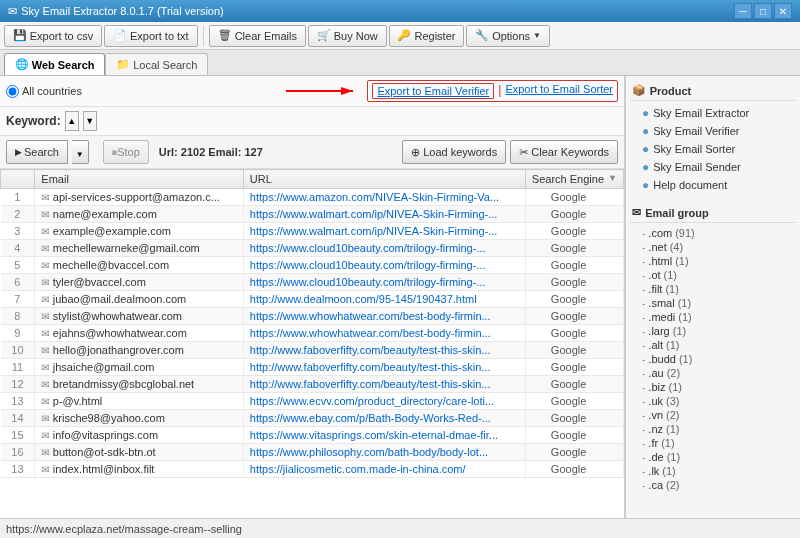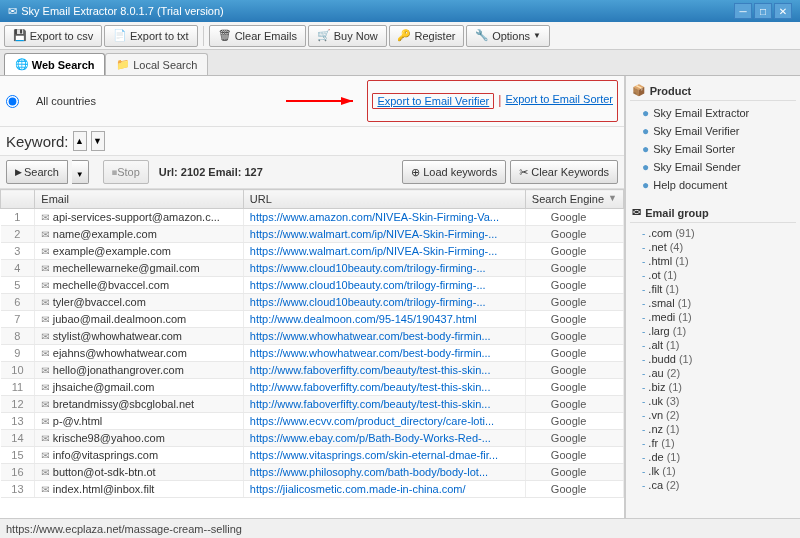--- a/index.html
+++ b/index.html
@@ -92,41 +92,41 @@
 
     
     .search-config {
       padding: 4px 6px;
       border-bottom: 1px solid #e0e0e0;
       display: flex;
       align-items: center;
       gap: 6px;
       background: #fafafa;
     }
-    .radio-label { display: flex; align-items: center; gap: 17px; font-size: 11px; color: #333; }
+    .radio-label { display: flex; align-items: center; gap: 3px; font-size: 11px; color: #333; }
     .export-link {
       color: #0066cc;
       text-decoration: underline;
       font-size: 11px;
       cursor: pointer;
       border: 1px solid #cc3333;
       padding: 1px 4px;
       border-radius: 1px;
     }
 
     
     .keyword-row {
       padding: 4px 6px;
       border-bottom: 1px solid #e0e0e0;
       display: flex;
       align-items: center;
       gap: 4px;
       background: #fafafa;
     }
-    .keyword-label { font-size: 15px; color: #333; min-width: 50px; }
+    .keyword-label { font-size: 12px; color: #333; min-width: 50px; font-weight: bold; }
     .keyword-input {
       flex: 1;
       height: 20px;
       border: 1px solid #aaa;
       padding: 0 4px;
       font-size: 11px;
       background: white;
     }
 
     
@@ -348,21 +348,21 @@
       <div style="flex:1"></div>
 
       <svg width="80" height="18" style="position:relative;">
         <defs>
           <marker id="arrowhead" markerWidth="6" markerHeight="4" refX="6" refY="2" orient="auto">
             <polygon points="0 0, 6 2, 0 4" fill="red"></polygon>
           </marker>
         </defs>
         <line x1="5" y1="9" x2="72" y2="9" stroke="red" stroke-width="2" marker-end="url(#arrowhead)"></line>
       </svg>
-      <div style="display:flex; gap:4px; border:1px solid #cc3333; padding:12px 4px; border-radius:2px;">
+      <div style="display:flex; gap:4px; border:1px solid #cc3333; padding:2px 4px; border-radius:2px;">
         <span class="export-link">Export to Email Verifier</span>
         <span style="color:#cc3333">|</span>
         <span class="export-link" style="border:none; padding:0;">Export to Email Sorter</span>
       </div>
     </div>
 
     <div class="keyword-row">
       <span class="keyword-label">Keyword:</span>
       <button style="width:14px; height:20px; padding:0; border:1px solid #aaa; background:#f5f5f5; cursor:pointer; font-size:9px;">▲</button>
       <button style="width:14px; height:20px; padding:0; border:1px solid #aaa; background:#f5f5f5; cursor:pointer; font-size:9px;">▼</button>

